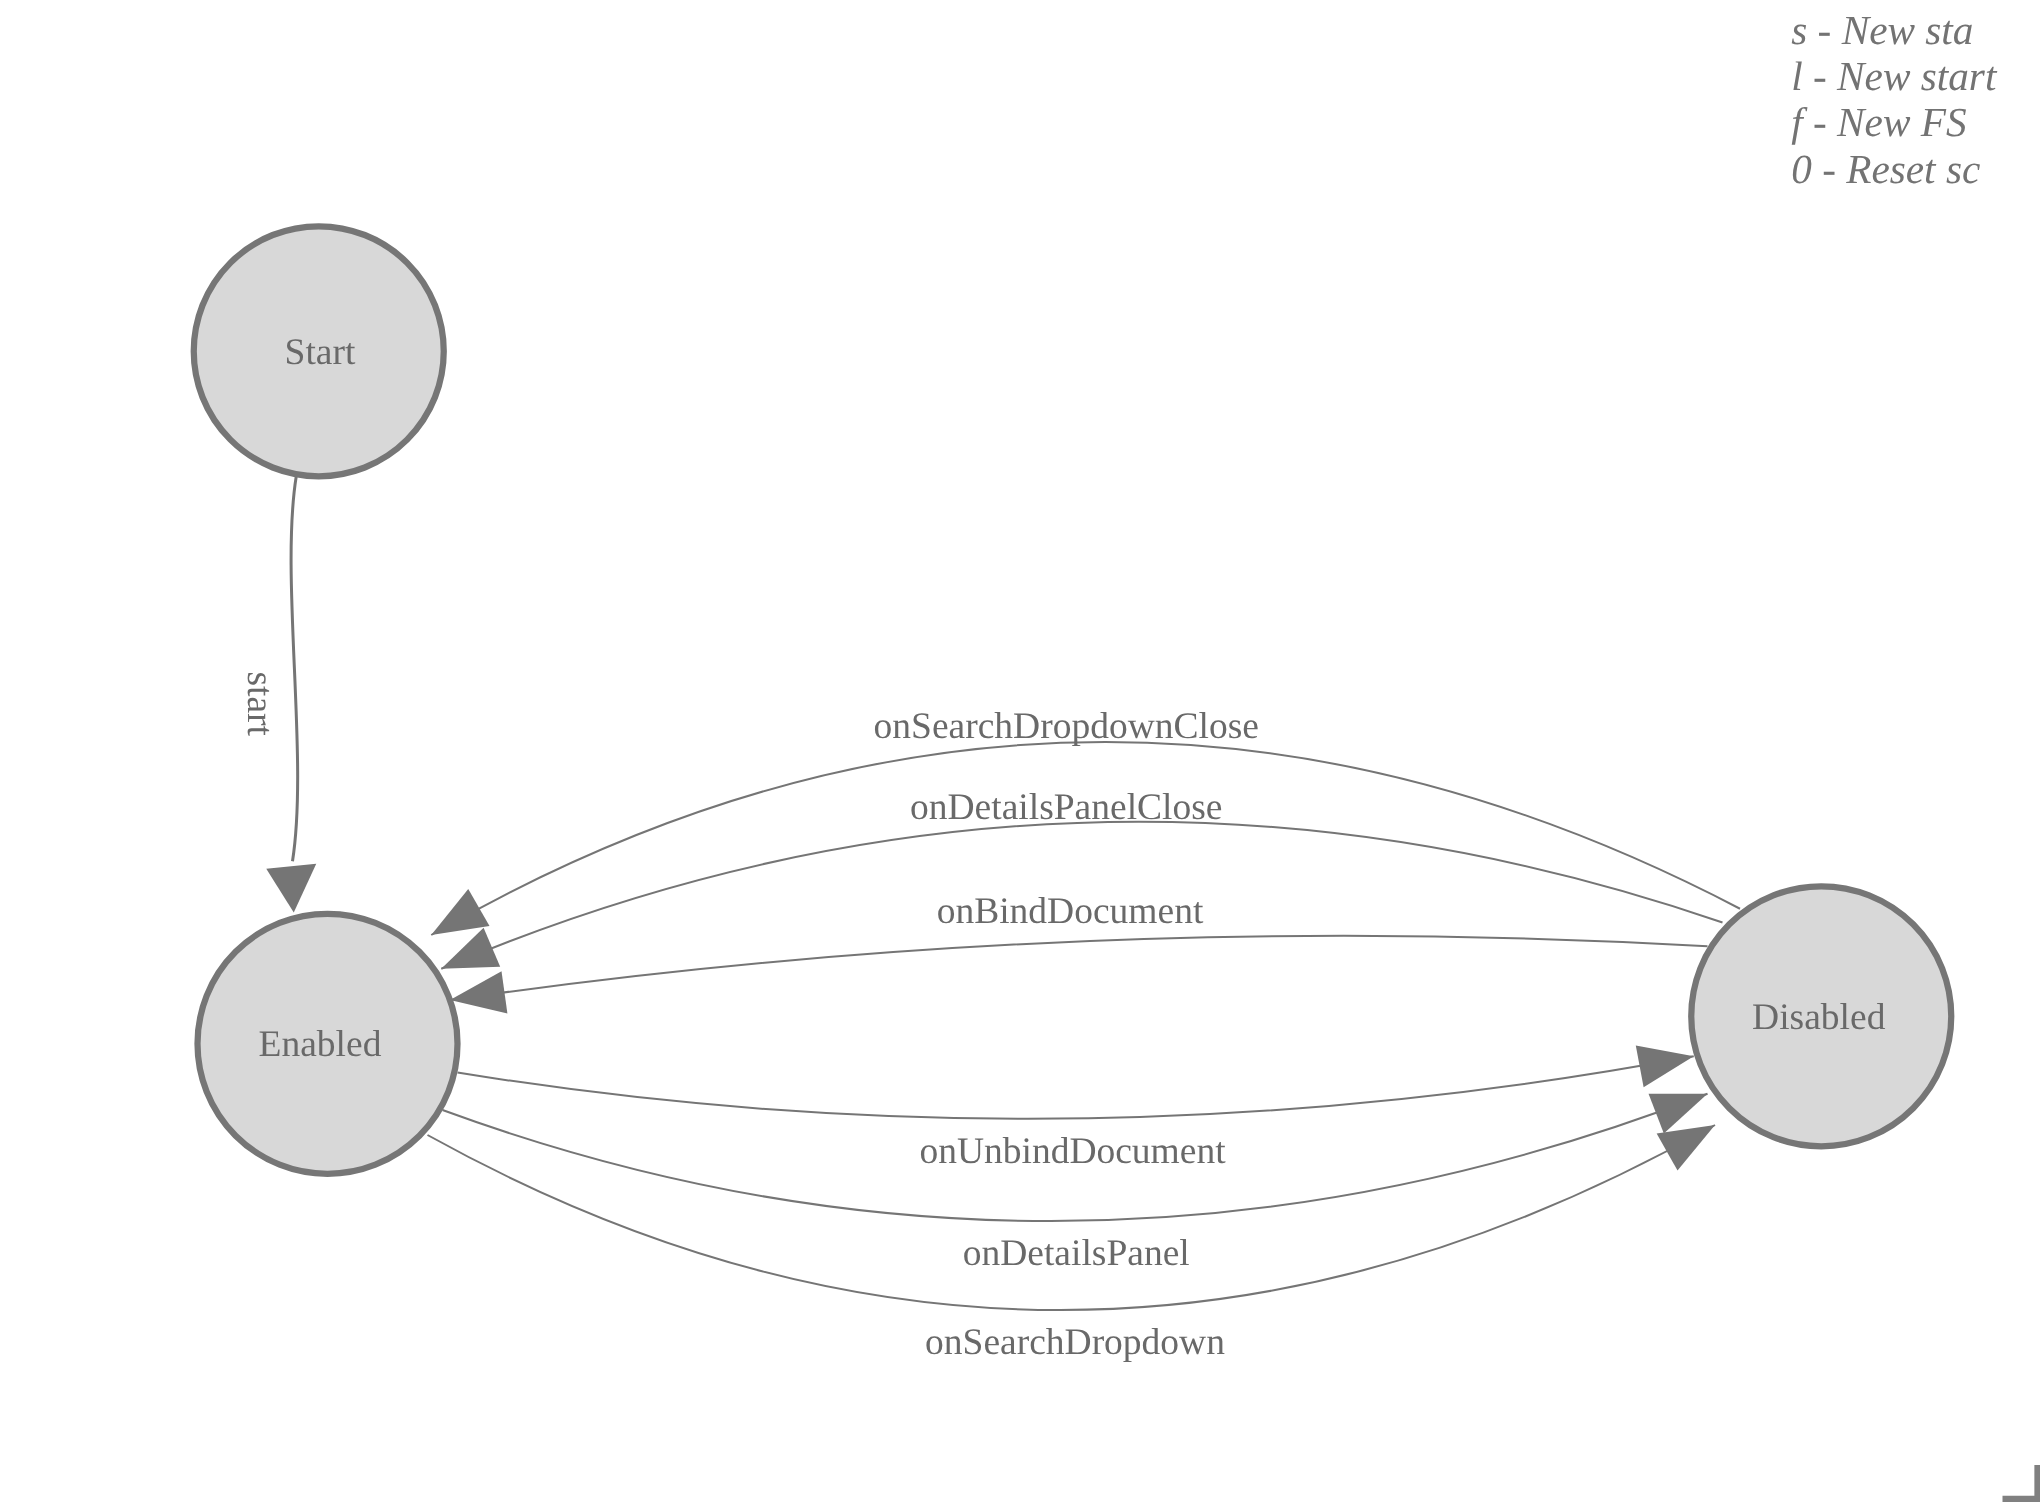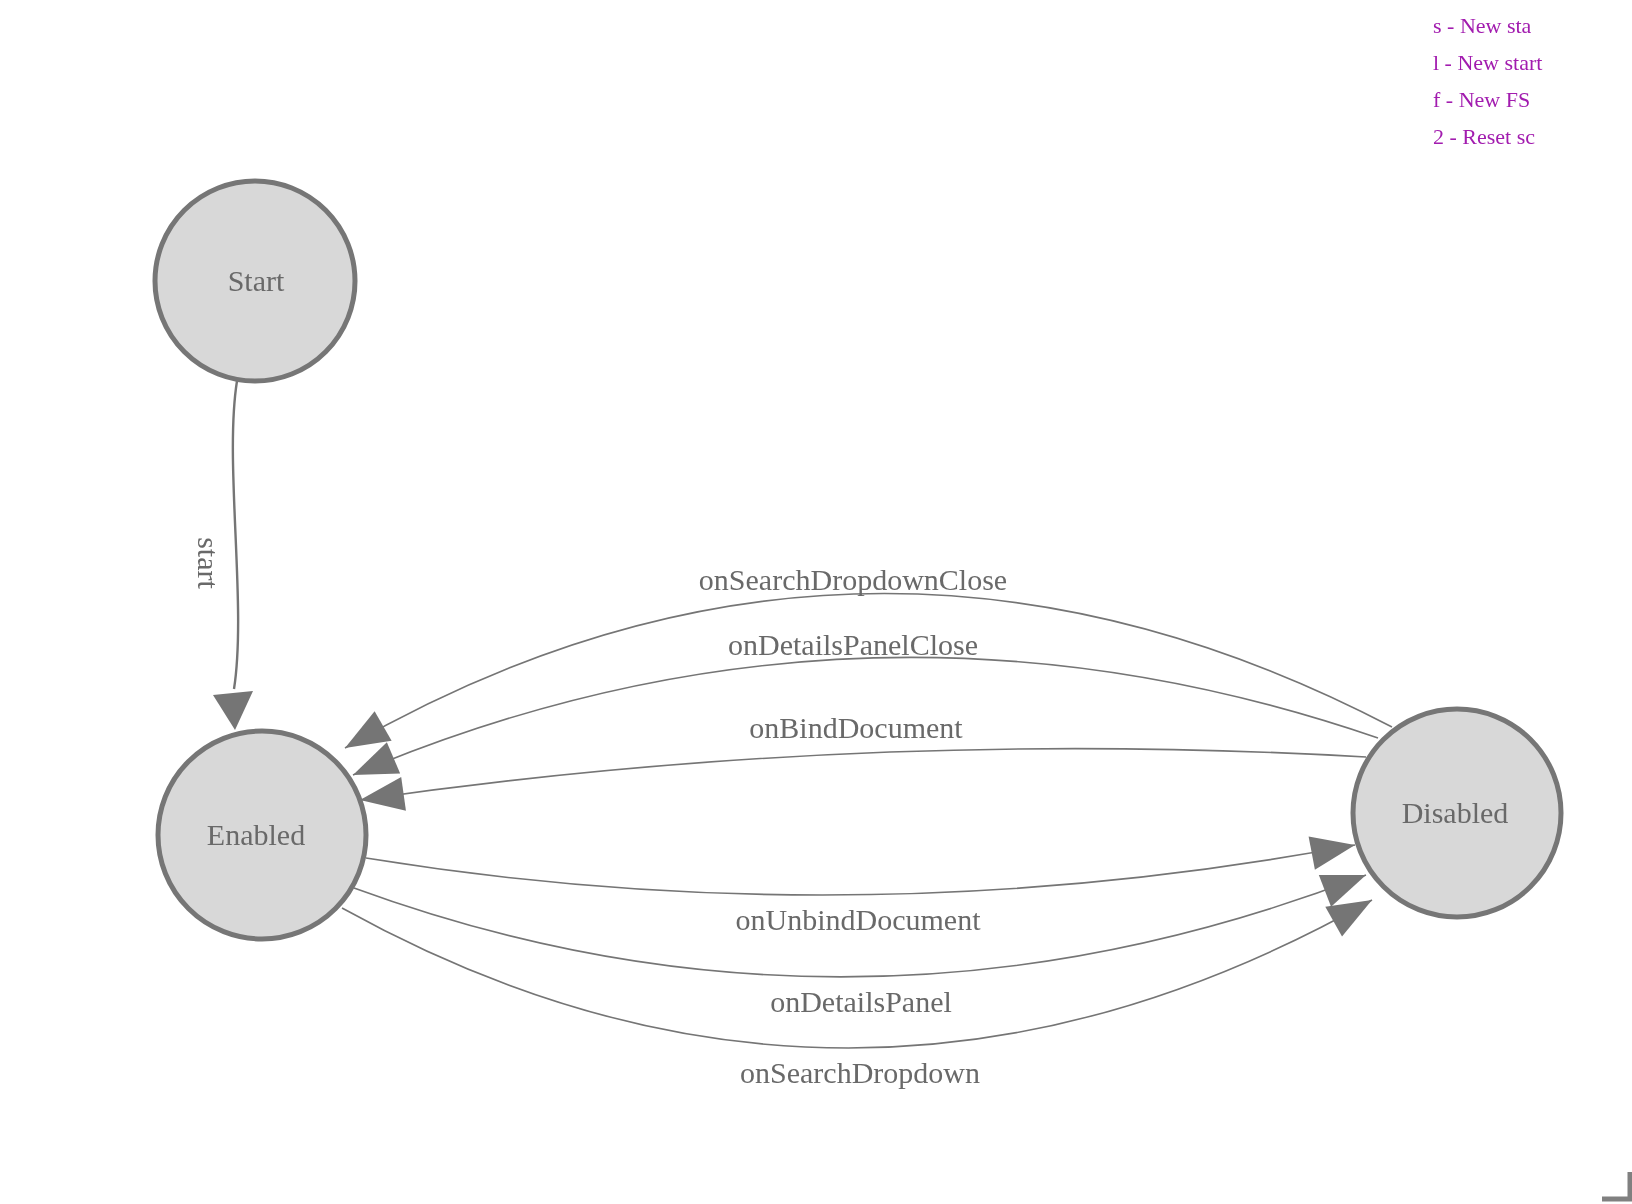--- a/index.html
+++ b/index.html
@@ -54,24 +54,25 @@
   }
   .corner-mark {
     fill: none;
     stroke: #808080;
     stroke-width: 5;
   }
   .legend {
     position: absolute;
     left: 1433px;
     top: 7px;
-    color: #a21caf;
-    font-size: 22px;
+    color: #737373;
+    font-size: 33px;
     line-height: 37px;
     white-space: nowrap;
+    font-style: italic;
   }
 </style>
 </head>
 <body>
 
 <div class="canvas-wrap">
 
   <svg class="fsm" width="1632" height="1204" viewBox="0 0 1632 1204" xmlns="http://www.w3.org/2000/svg">
 
     <g>
@@ -131,16 +132,16 @@
       <text class="state-label" x="1455" y="823">Disabled</text>
     </g>
 
     <path class="corner-mark" d="M 1630,1172 L 1630,1199 L 1602,1199"></path>
   </svg>
 
   <div class="legend">
     <div>s - New sta</div>
     <div>l - New start</div>
     <div>f - New FS</div>
-    <div>2 - Reset sc</div>
+    <div>0 - Reset sc</div>
   </div>
 
 </div>
 
 </body></html>

